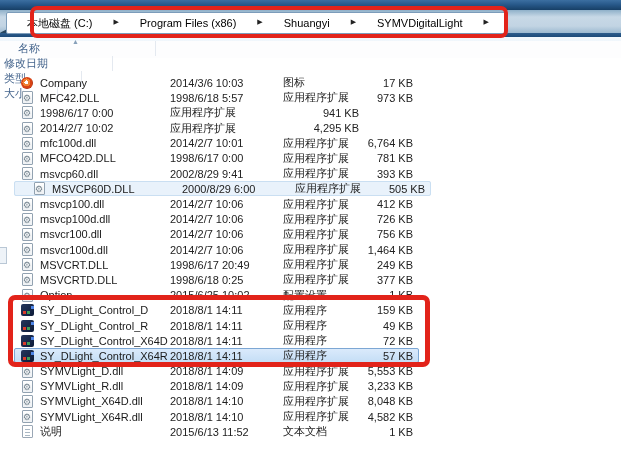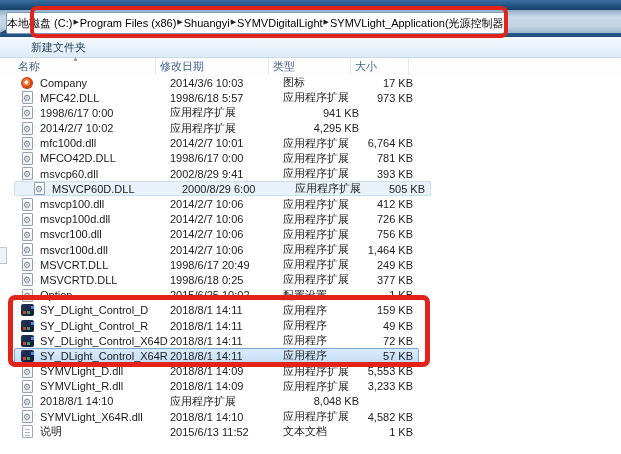--- a/index.html
+++ b/index.html
@@ -14,29 +14,29 @@
     background:linear-gradient(180deg,#3c6fa1 0%,#28598a 45%,#173f66 100%);}
   .addressrow{position:absolute;left:0;top:10px;width:621px;height:23px;
     background:linear-gradient(180deg,#8fb0c9 0%,#c7d8e6 30%,#c2d4e3 70%,#9cb9d0 100%);}
   .frameline{position:absolute;left:0;top:33px;width:621px;height:4px;
     background:linear-gradient(180deg,#2d5d8d,#1c4a79);}
   .addressfield{position:absolute;left:6px;top:12px;width:500px;height:20px;
     background:#ffffff;border:1px solid #7c9cba;border-radius:2px;
     display:flex;align-items:center;white-space:nowrap;overflow:hidden;}
   .navfrag{position:absolute;left:0px;top:14px;width:7px;height:16px;overflow:hidden;
     color:#27465f;font-size:9px;line-height:16px;}
-  .crumb{padding:0 0;color:#000;cursor:default;}
+  .crumb{padding:0 20px;color:#000;cursor:default;}
   .crumb-sep{font-size:7px;color:#222;padding:0 1px;transform:translateY(-1px);}
   .toolbar{position:absolute;left:0;top:37px;width:621px;height:20px;
     background:linear-gradient(180deg,#f4f9fd 0%,#e9f2fa 50%,#dcebf7 100%);
     border-bottom:1px solid #ccd9e8;display:flex;align-items:center;padding-left:23px;}
   .newfolder{margin-left:8px;color:#1f3c58;}
   
-  .hdr{position:absolute;left:0;top:58px;width:621px;height:17px;
-    background:#fdfdfe;display:flex;color:#45658d;}
+  .hdr{position:absolute;left:0;top:41px;width:621px;height:17px;
+    background:#fdfdfe;display:flex;color:#45658d;flex-direction:column;}
   .hcell{border-right:1px solid #e4e9f0;display:flex;align-items:center;
     box-sizing:border-box;padding-left:4px;position:relative;}
   .h-name{width:156px;padding-left:18px;}
   .h-date{width:113px;}
   .h-type{width:82px;}
   .h-size{width:58px;}
   .h-rest{flex:1;border-right:none;}
   .sortmark{position:absolute;left:72px;top:-3px;font-size:7px;color:#87a0ba;}
   
   .list{position:absolute;left:0;top:75px;width:621px;}
@@ -370,20 +370,21 @@
       <span class="c-type">应用程序扩展</span>
       <span class="c-size">3,233 KB</span>
     </div>
   </div>
 
   <div class="row">
     <div class="rowbox">
       <span class="c-icon">
           <span class="i i-dll"></span>
         </span>
+      <span class="c-name">SYMVLight_X64D.dll</span>
       <span class="c-date">2018/8/1 14:10</span>
       <span class="c-type">应用程序扩展</span>
       <span class="c-size">8,048 KB</span>
     </div>
   </div>
 
   <div class="row">
     <div class="rowbox">
       <span class="c-icon">
           <span class="i i-dll"></span>

